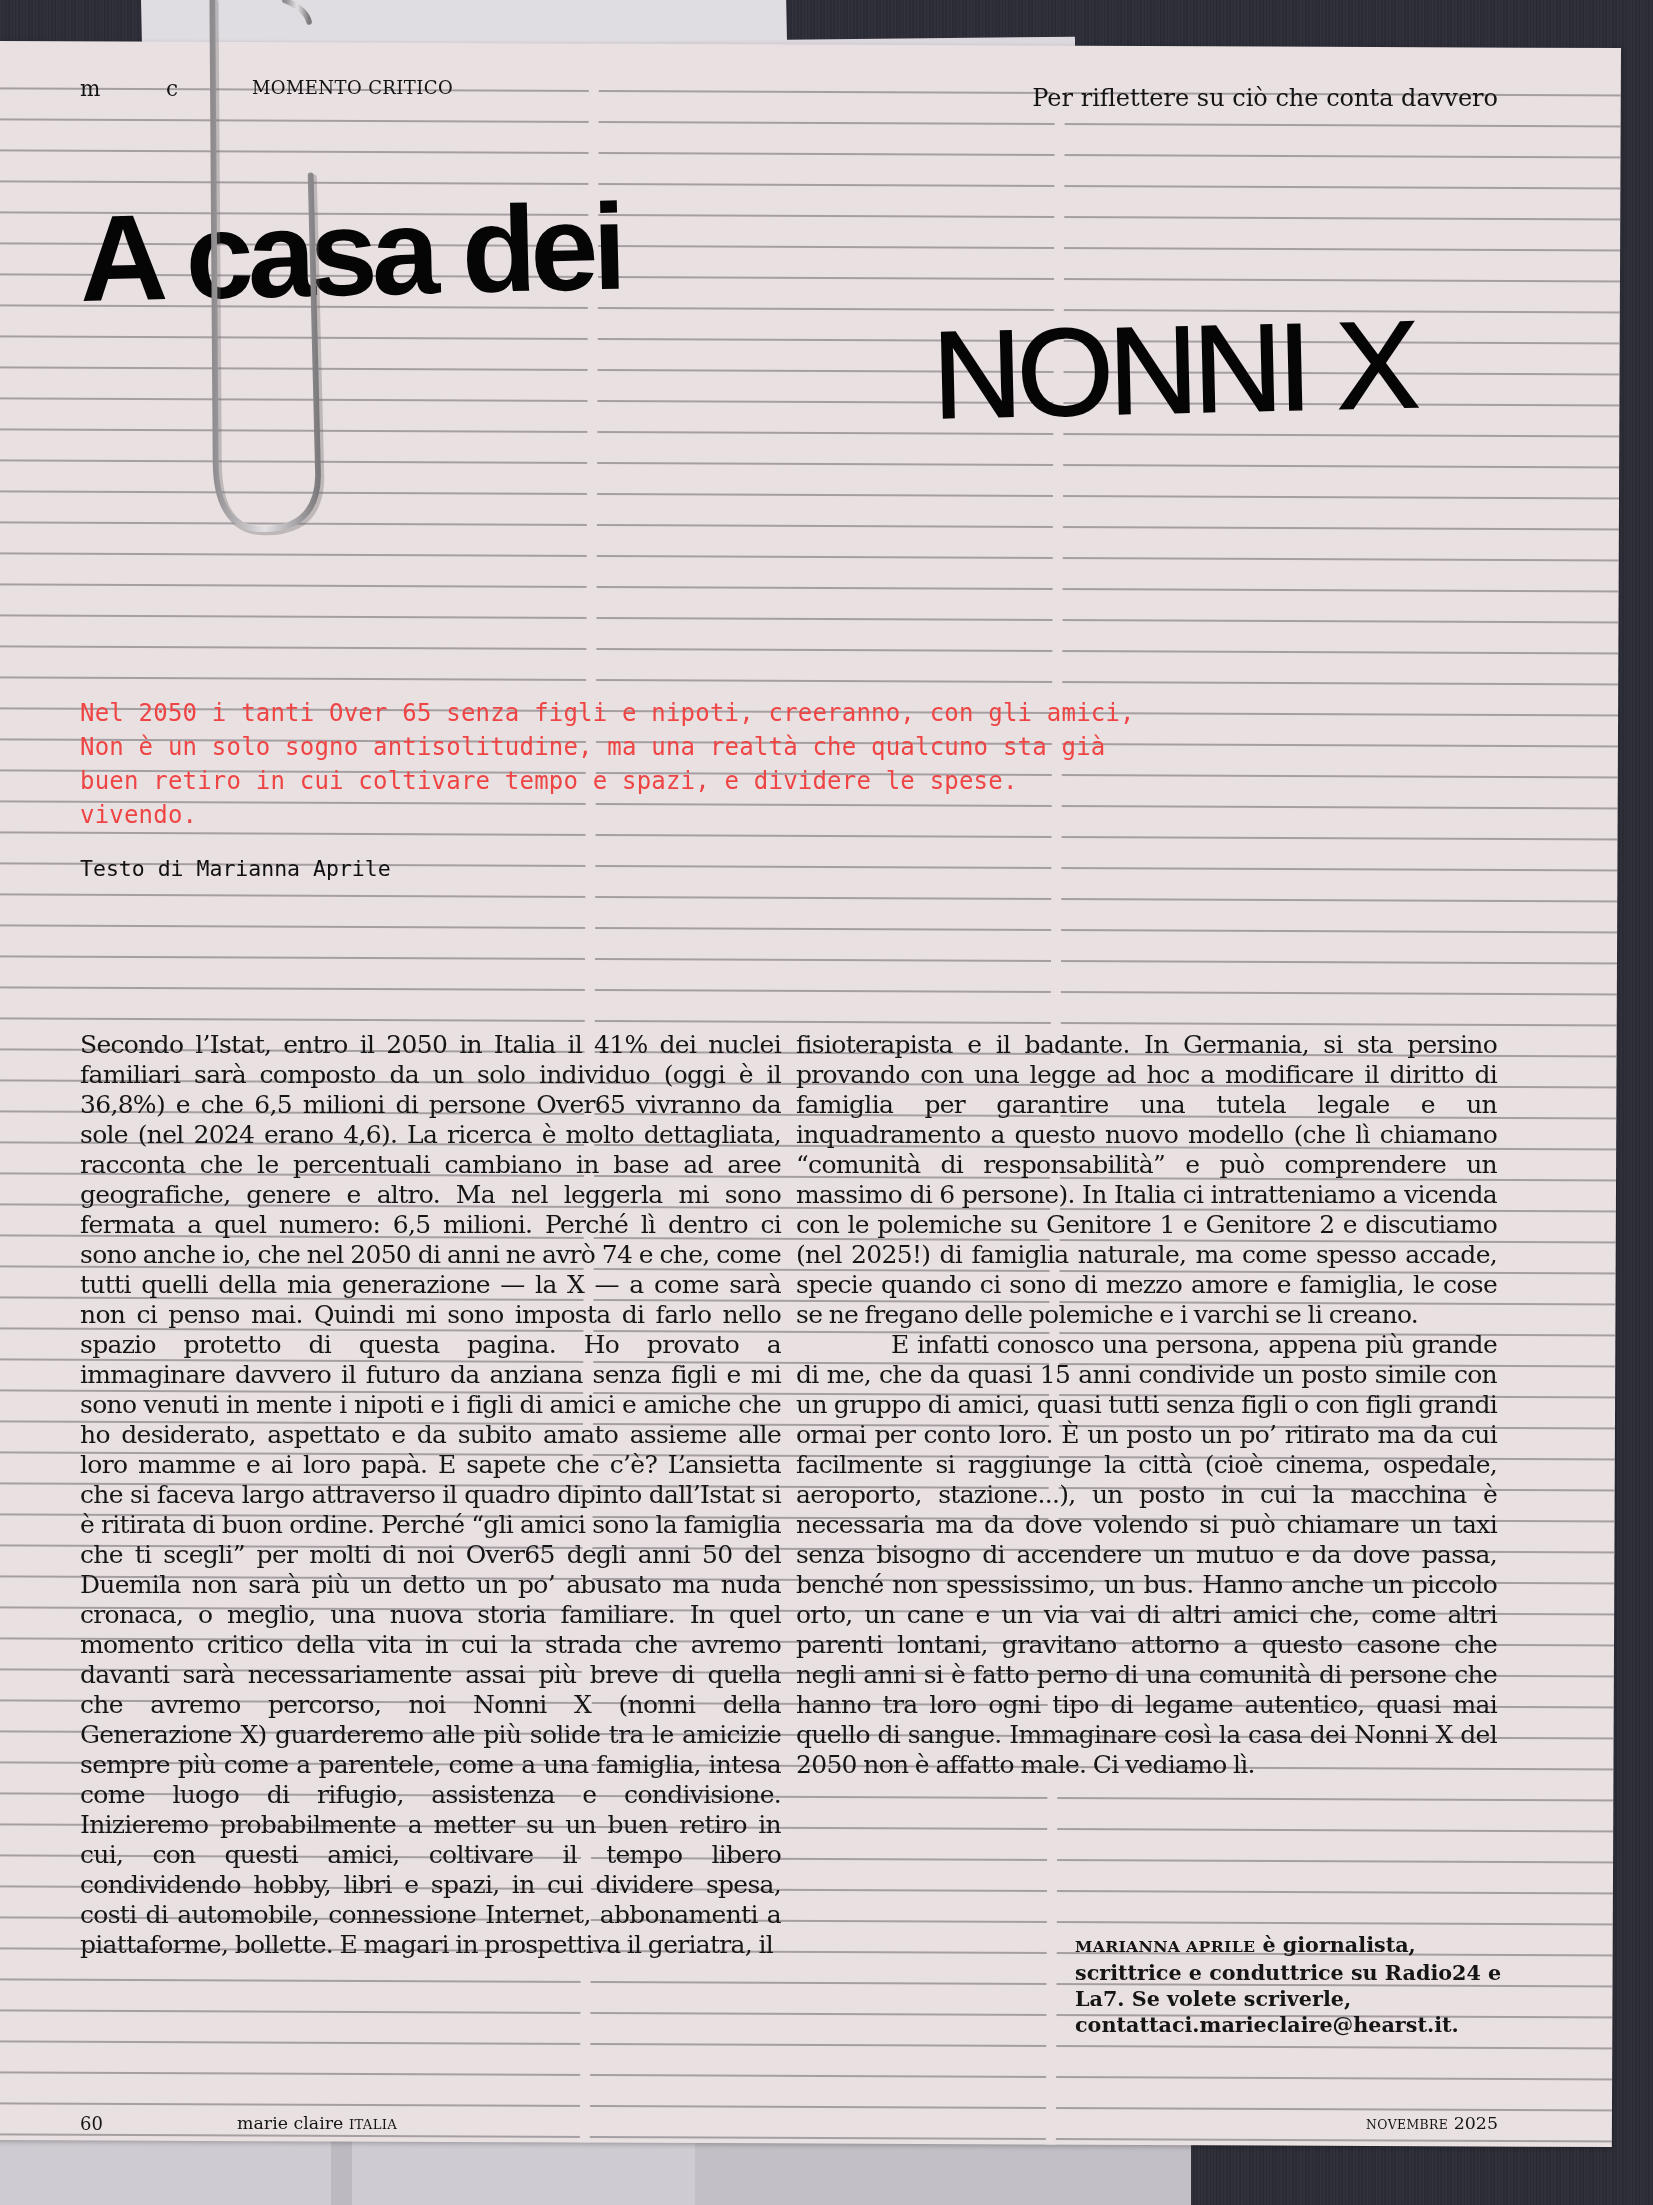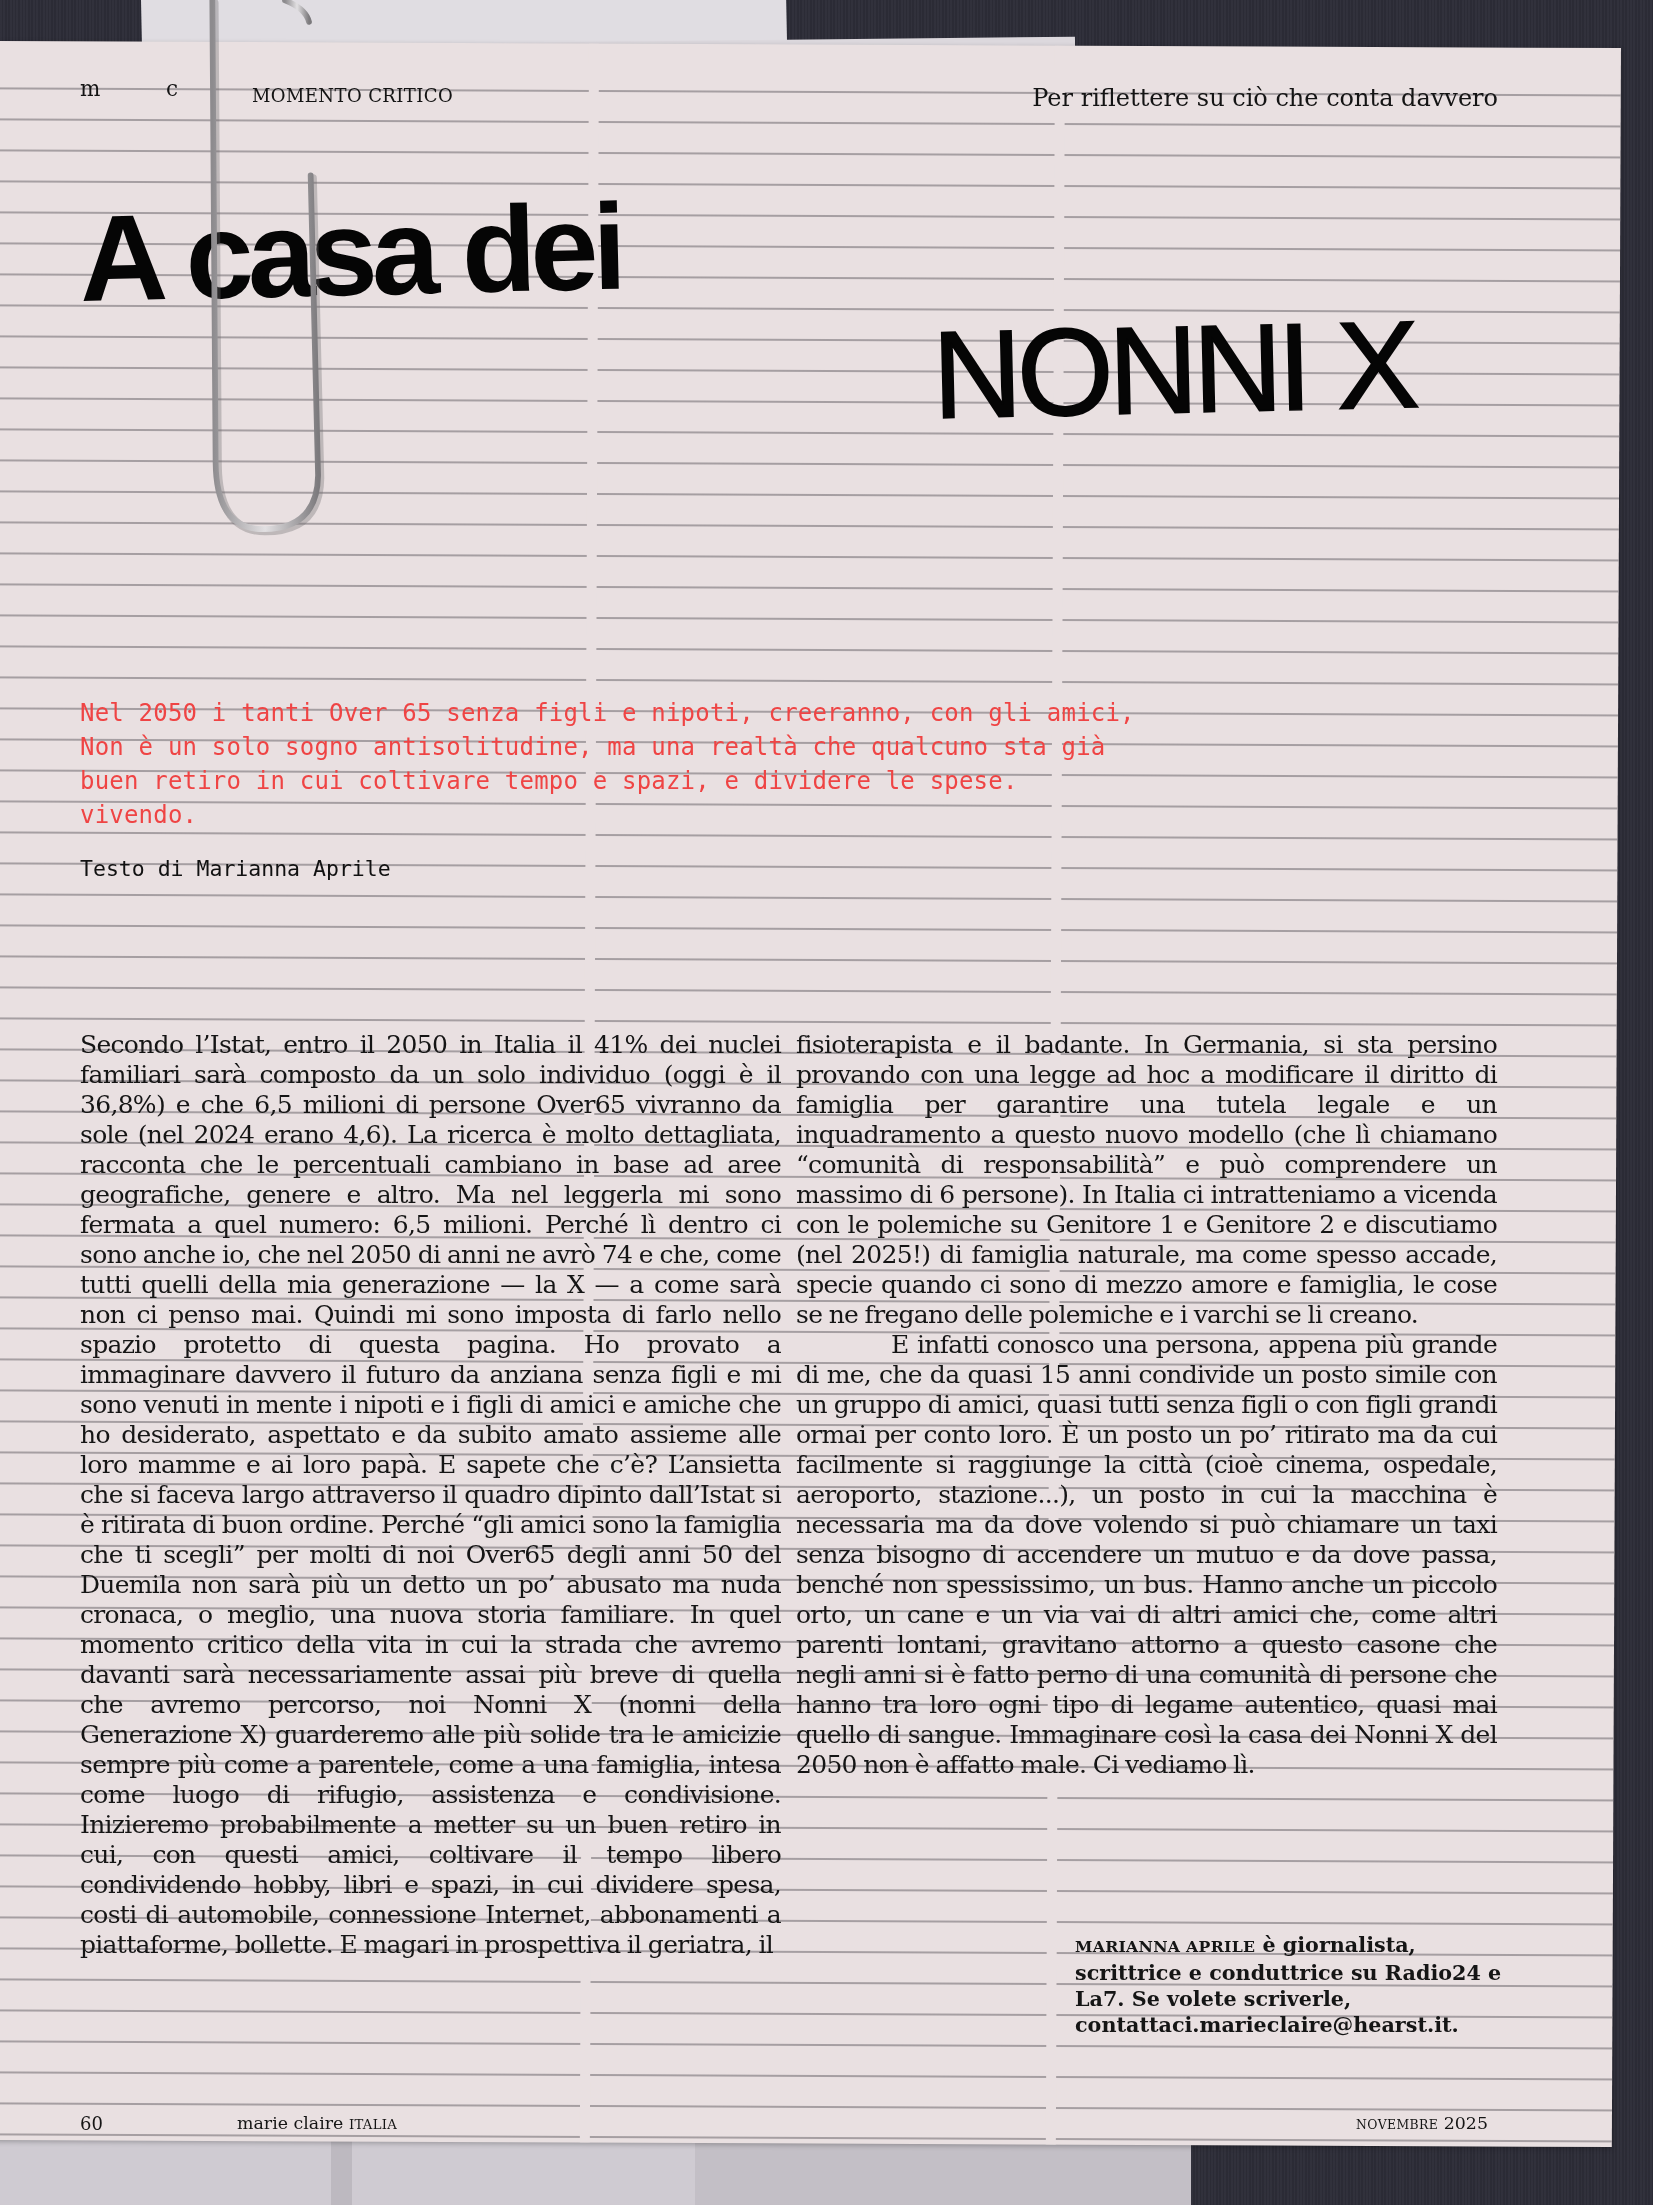--- a/index.html
+++ b/index.html
@@ -46,21 +46,21 @@
   }
   .rule-gap {
     position: absolute; top: 0; bottom: 0; width: 10px; background: #e9e0e1;
   }
 
   .content { position: absolute; left: 0; top: 0; width: 1654px; height: 2205px; }
 
   .topbar { position: absolute; top: 76px; left: 80px; width: 1418px; height: 25px; font-size: 21.5px; color: #141414; }
   .mc-m { position: absolute; left: 0; top: 0; }
   .mc-c { position: absolute; left: 86px; top: 0; }
-  .section-label { position: absolute; left: 172px; top: 9px; font-size: 18px; letter-spacing: 0.4px; }
+  .section-label { position: absolute; left: 172px; top: 1px; font-size: 18px; letter-spacing: 0.4px; }
   .tagline { position: absolute; right: 0; top: 8px; font-size: 24px; }
 
   .headline1 {
     position: absolute; left: 81px; top: 198px;
     font-family: "Liberation Sans", sans-serif; font-weight: 700;
     font-size: 122px; letter-spacing: -5.8px; color: #050505;
     transform: rotate(-1.3deg); transform-origin: left bottom;
     line-height: 1;
   }
   .headline2 {
@@ -95,21 +95,21 @@
   .bio {
     position: absolute; left: 1075px; top: 1932px; width: 430px;
     font-family: "DejaVu Serif", serif; font-size: 20.7px; line-height: 26px; color: #151515; font-weight: bold;
   }
   .bio-name { font-size: 15.7px; letter-spacing: 0.3px; }
 
   .footer { position: absolute; top: 2113px; left: 80px; width: 1418px; font-size: 17.4px; color: #151515; }
   .page-num { position: absolute; left: 0; top: 0; font-size: 18px; }
   .pub-name { position: absolute; left: 157px; top: 0; }
   .pub-name .sc { font-size: 13.2px; letter-spacing: 0.3px; }
-  .issue-date { position: absolute; right: 10px; top: 0; }
+  .issue-date { position: absolute; right: 0; top: 0; }
   .issue-date .sc { font-size: 12.4px; letter-spacing: 0.4px; }
 
   .paperclip { position: absolute; left: 0; top: 0; width: 347px; height: 546px; pointer-events: none; }
 </style>
 </head>
 <body>
 
 <div class="bg-dark"></div>
 <div class="under-sheet-top2"></div>
 <div class="under-sheet-top"></div>

